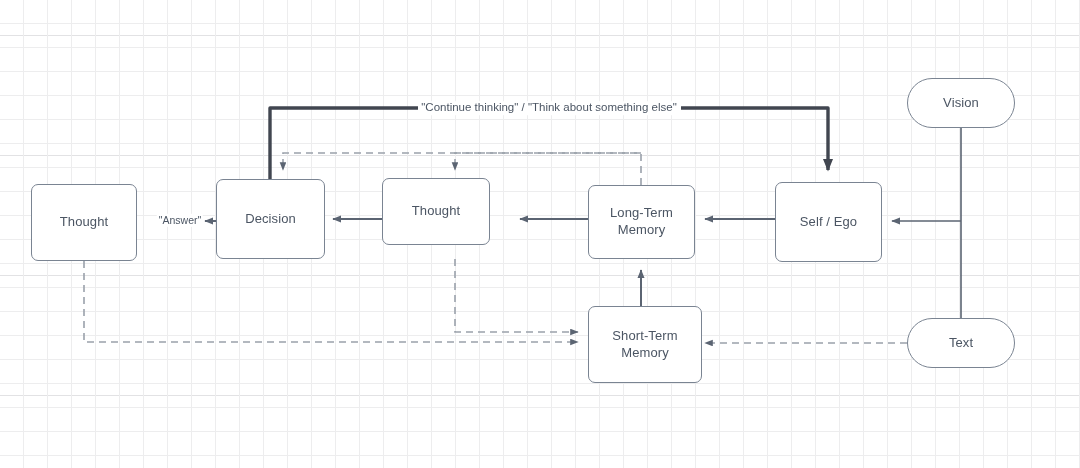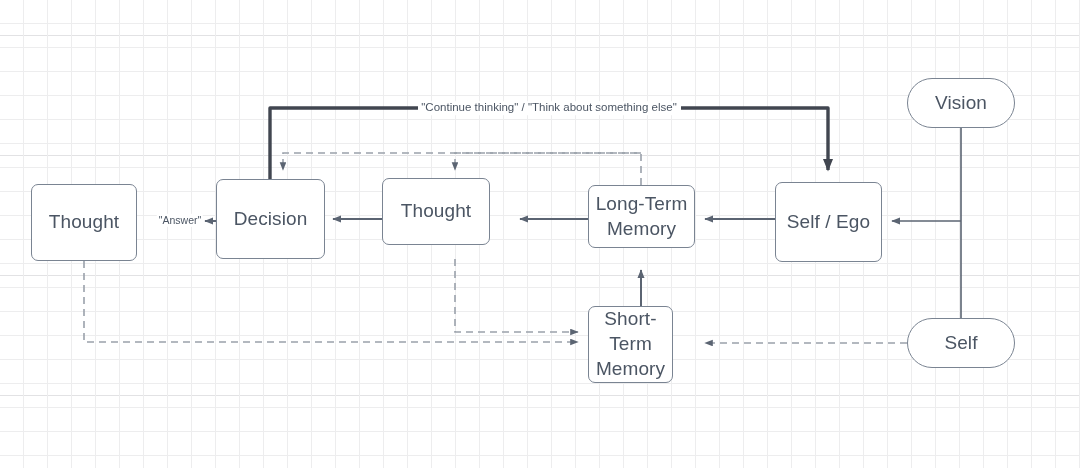--- a/index.html
+++ b/index.html
@@ -37,21 +37,21 @@
   .node {
     position: absolute;
     box-sizing: border-box;
     background: #ffffff;
     border: 1px solid #7a8492;
     display: flex;
     align-items: center;
     justify-content: center;
     text-align: center;
     color: #4b5563;
-    font-size: 19px;
+    font-size: 13px;
     line-height: 1.3;
     letter-spacing: 0.1px;
     white-space: pre-line;
   }
   .node.rect { border-radius: 7px; }
   .node.stadium { border-radius: 999px; }
   .edge-label {
     position: absolute;
     background: #ffffff;
     color: #4b5563;
@@ -113,29 +113,29 @@
       <path d="M907,343 L705,343" marker-end="url(#ah-d)"></path>
     </g>
   </svg>
 
   <div class="node rect" style="left:31px; top:184px; width:106px; height:77px;">Thought</div>
 
   <div class="node rect" style="left:216px; top:179px; width:109px; height:80px;">Decision</div>
 
   <div class="node rect" style="left:382px; top:178px; width:108px; height:67px;">Thought</div>
 
-  <div class="node rect" style="left:588px; top:185px; width:107px; height:63px;">Long-Term
+  <div class="node rect" style="left:588px; top:185px; width:107px; height:74px;">Long-Term
 Memory</div>
 
   <div class="node rect" style="left:775px; top:182px; width:107px; height:80px;text-align:right;">Self / Ego</div>
 
-  <div class="node rect" style="left:588px; top:306px; width:85px; height:77px;">Short-Term
+  <div class="node rect" style="left:588px; top:306px; width:114px; height:77px;">Short-Term
 Memory</div>
 
   <div class="node stadium" style="left:907px; top:78px; width:108px; height:50px;">Vision</div>
 
-  <div class="node stadium" style="left:907px; top:318px; width:108px; height:50px;">Self</div>
+  <div class="node stadium" style="left:907px; top:318px; width:108px; height:50px;">Text</div>
 
   <div class="edge-label" style="left:549px; top:108px;">"Continue thinking" / "Think about something else"</div>
 
   <div class="edge-label small" style="left:180px; top:220px;">"Answer"</div>
 
 </div>
 
 </body></html>

